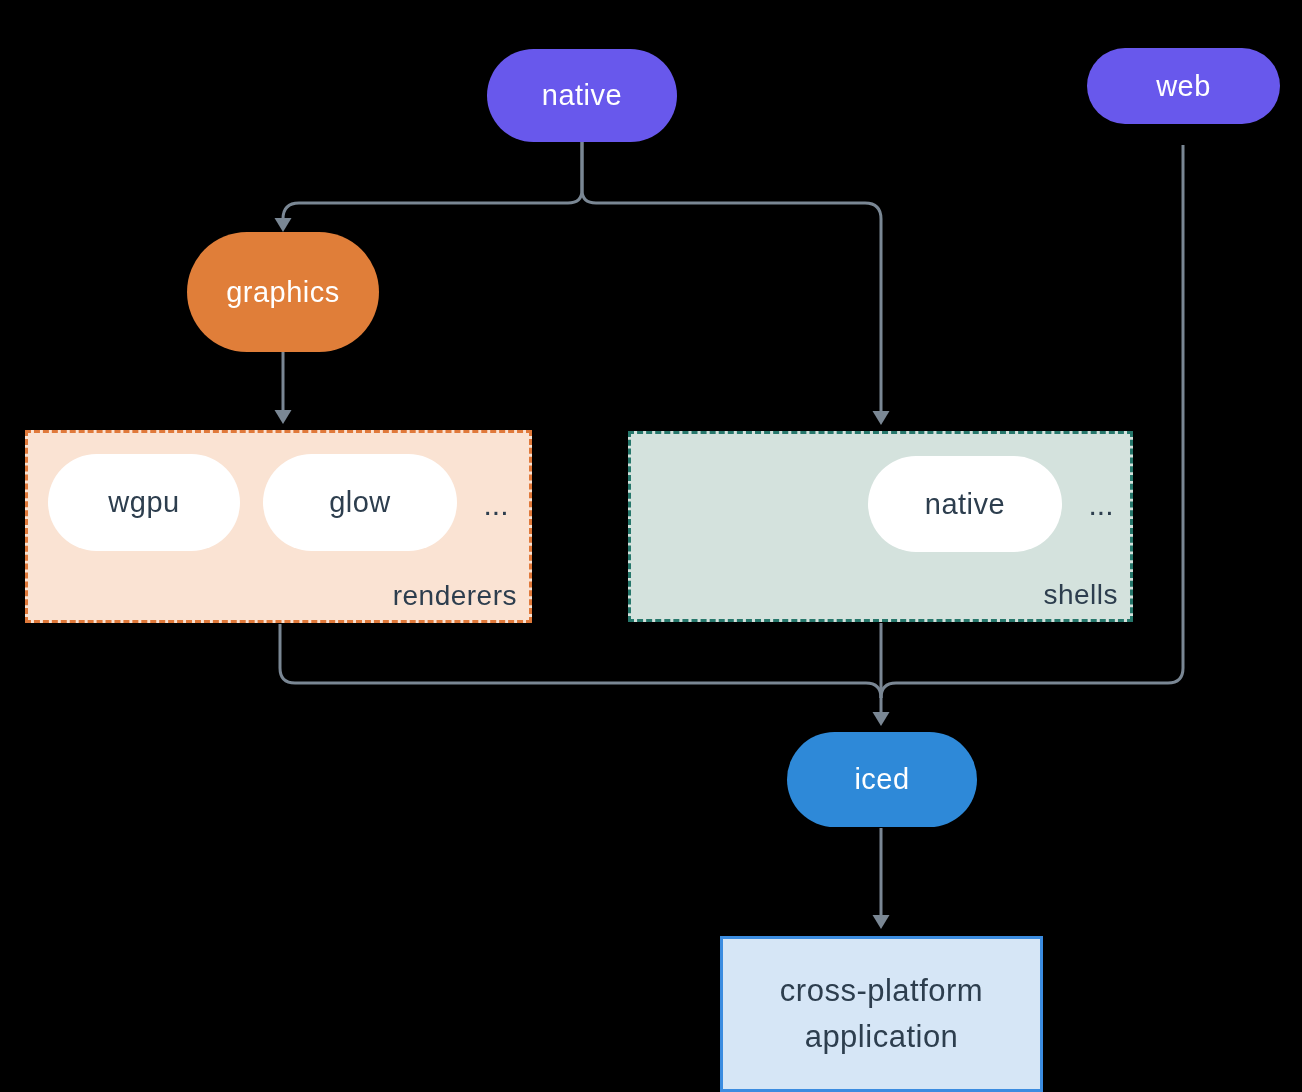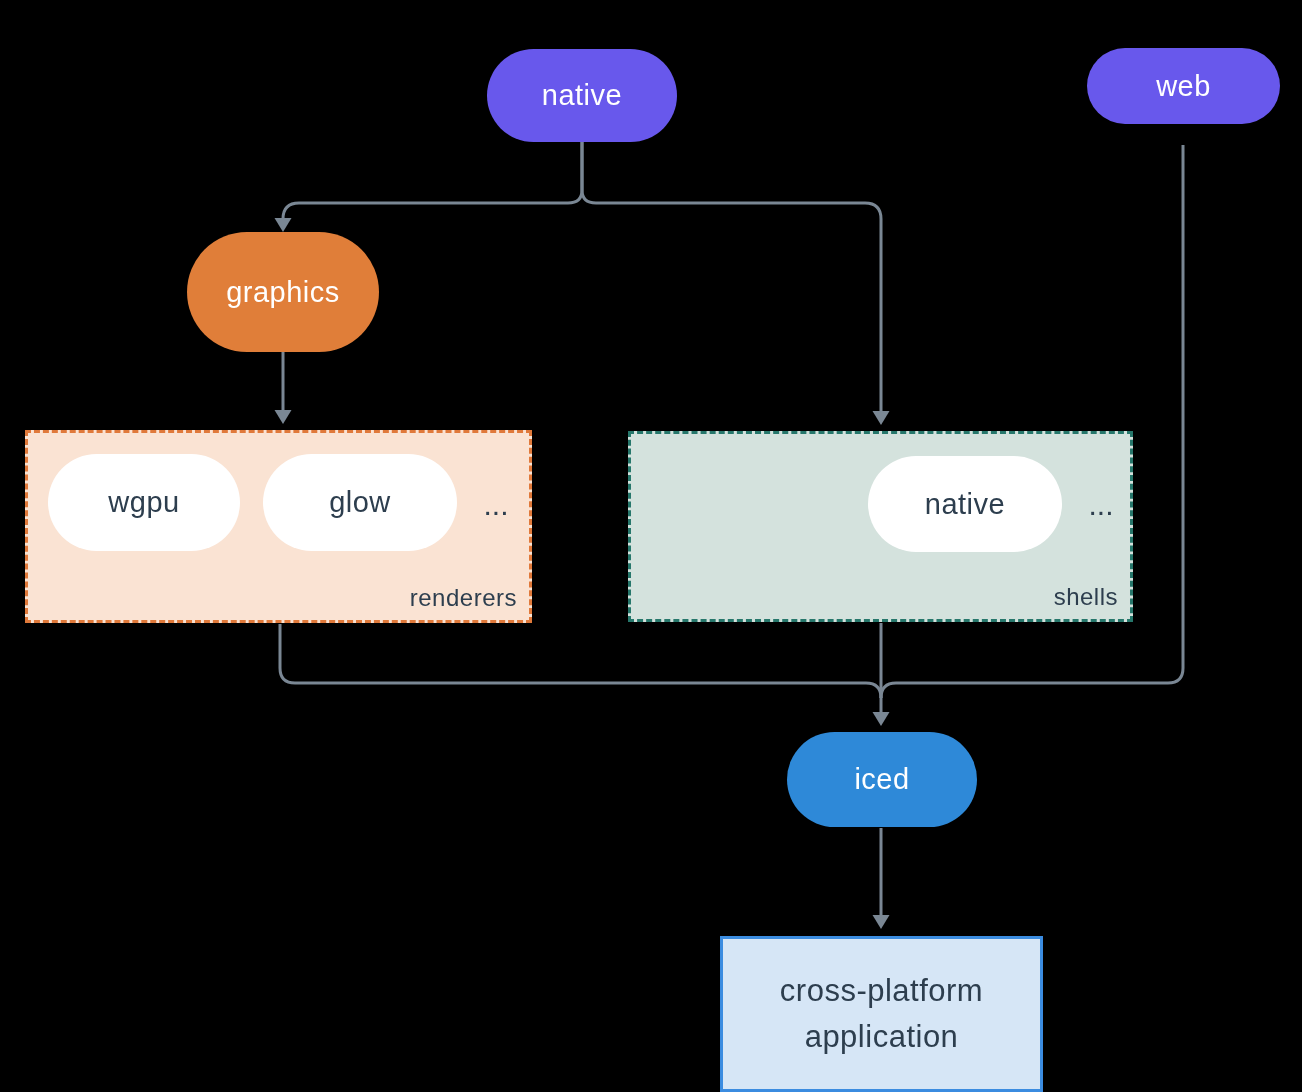--- a/index.html
+++ b/index.html
@@ -28,21 +28,21 @@
   .pill-purple { background:var(--purple); color:#fff; }
   .pill-orange { background:var(--orange); color:#fff; }
   .pill-blue   { background:var(--blue);   color:#fff; }
   .pill-white  { background:var(--white-pill); color:var(--dark-text); }
 
   .group { position:absolute; box-sizing:border-box; }
   .group-renderers { background:var(--renderers-bg); border:3px dashed var(--renderers-border); }
   .group-shells    { background:var(--shells-bg);    border:3px dashed var(--shells-border); }
   .group-label {
     position:absolute; right:12px; bottom:8px;
-    font-size:24px; color:var(--dark-text); letter-spacing:0.5px;
+    font-size:28px; color:var(--dark-text); letter-spacing:0.5px;
   }
   .ellipsis {
     position:absolute; display:flex; align-items:center; justify-content:center;
     font-size:30px; color:var(--dark-text);
   }
 
   .app-box {
     position:absolute; box-sizing:border-box;
     background:var(--app-bg); border:3px solid var(--app-border);
     display:flex; align-items:center; justify-content:center;

